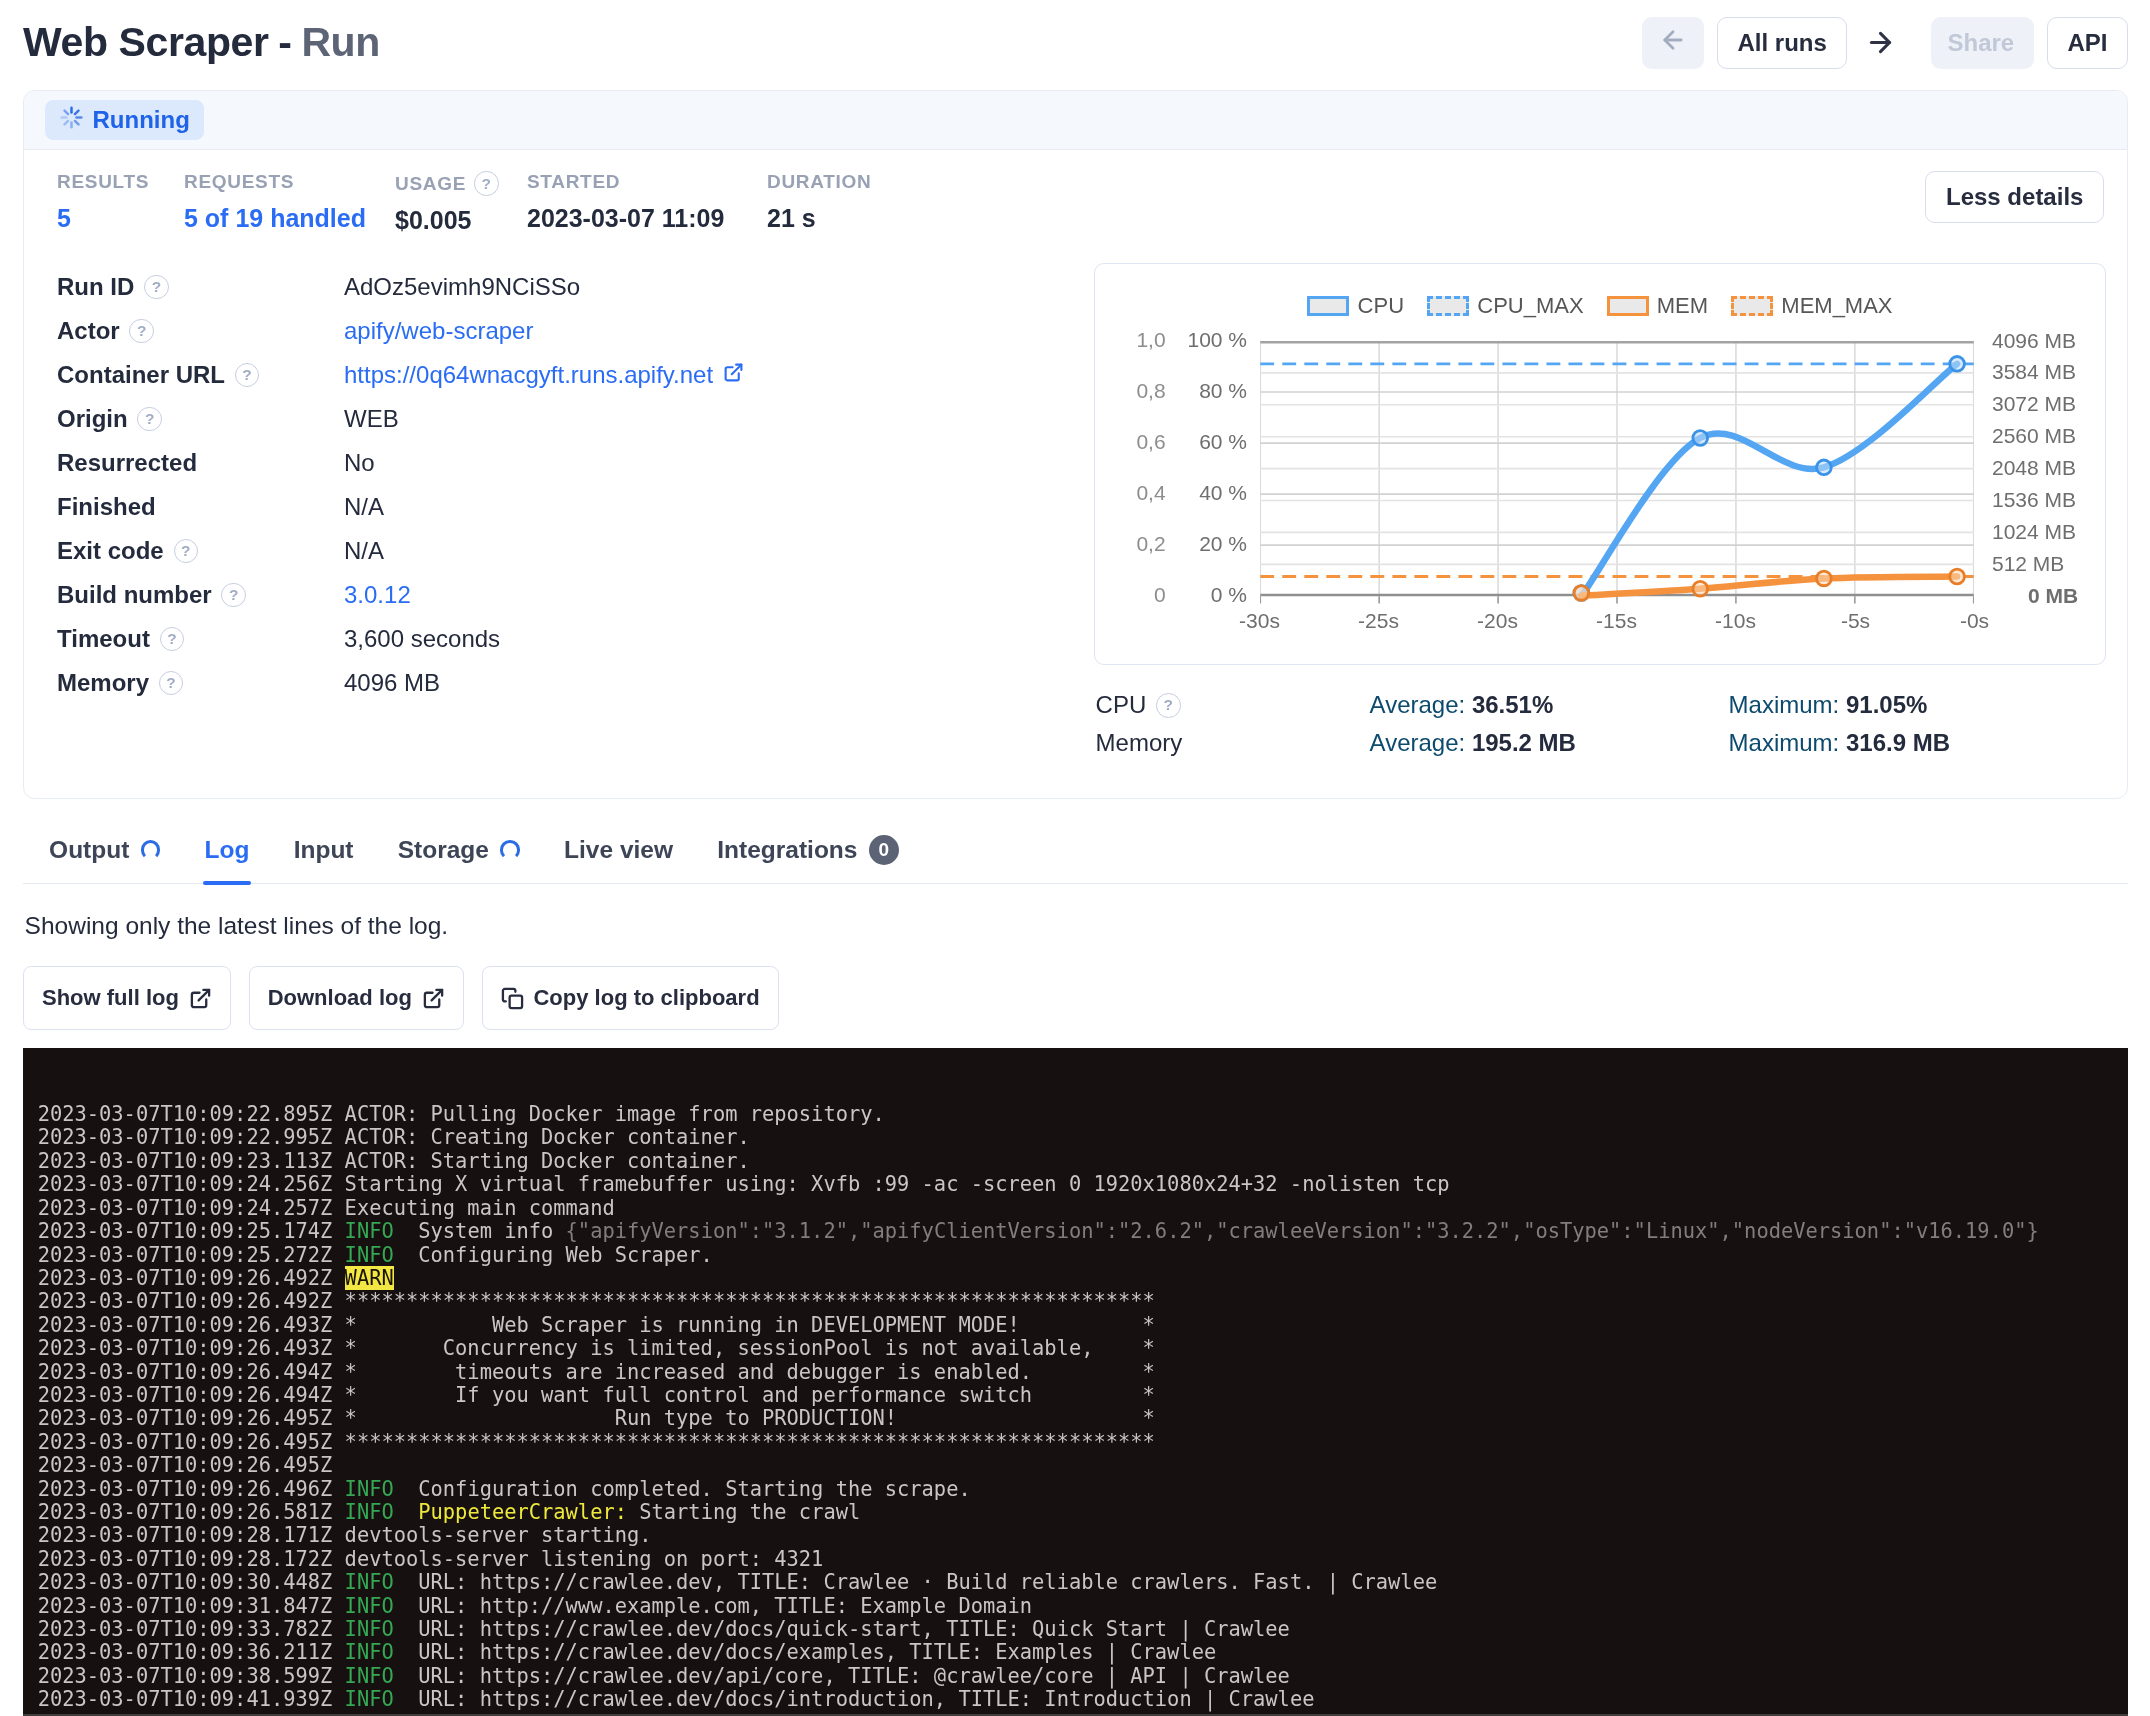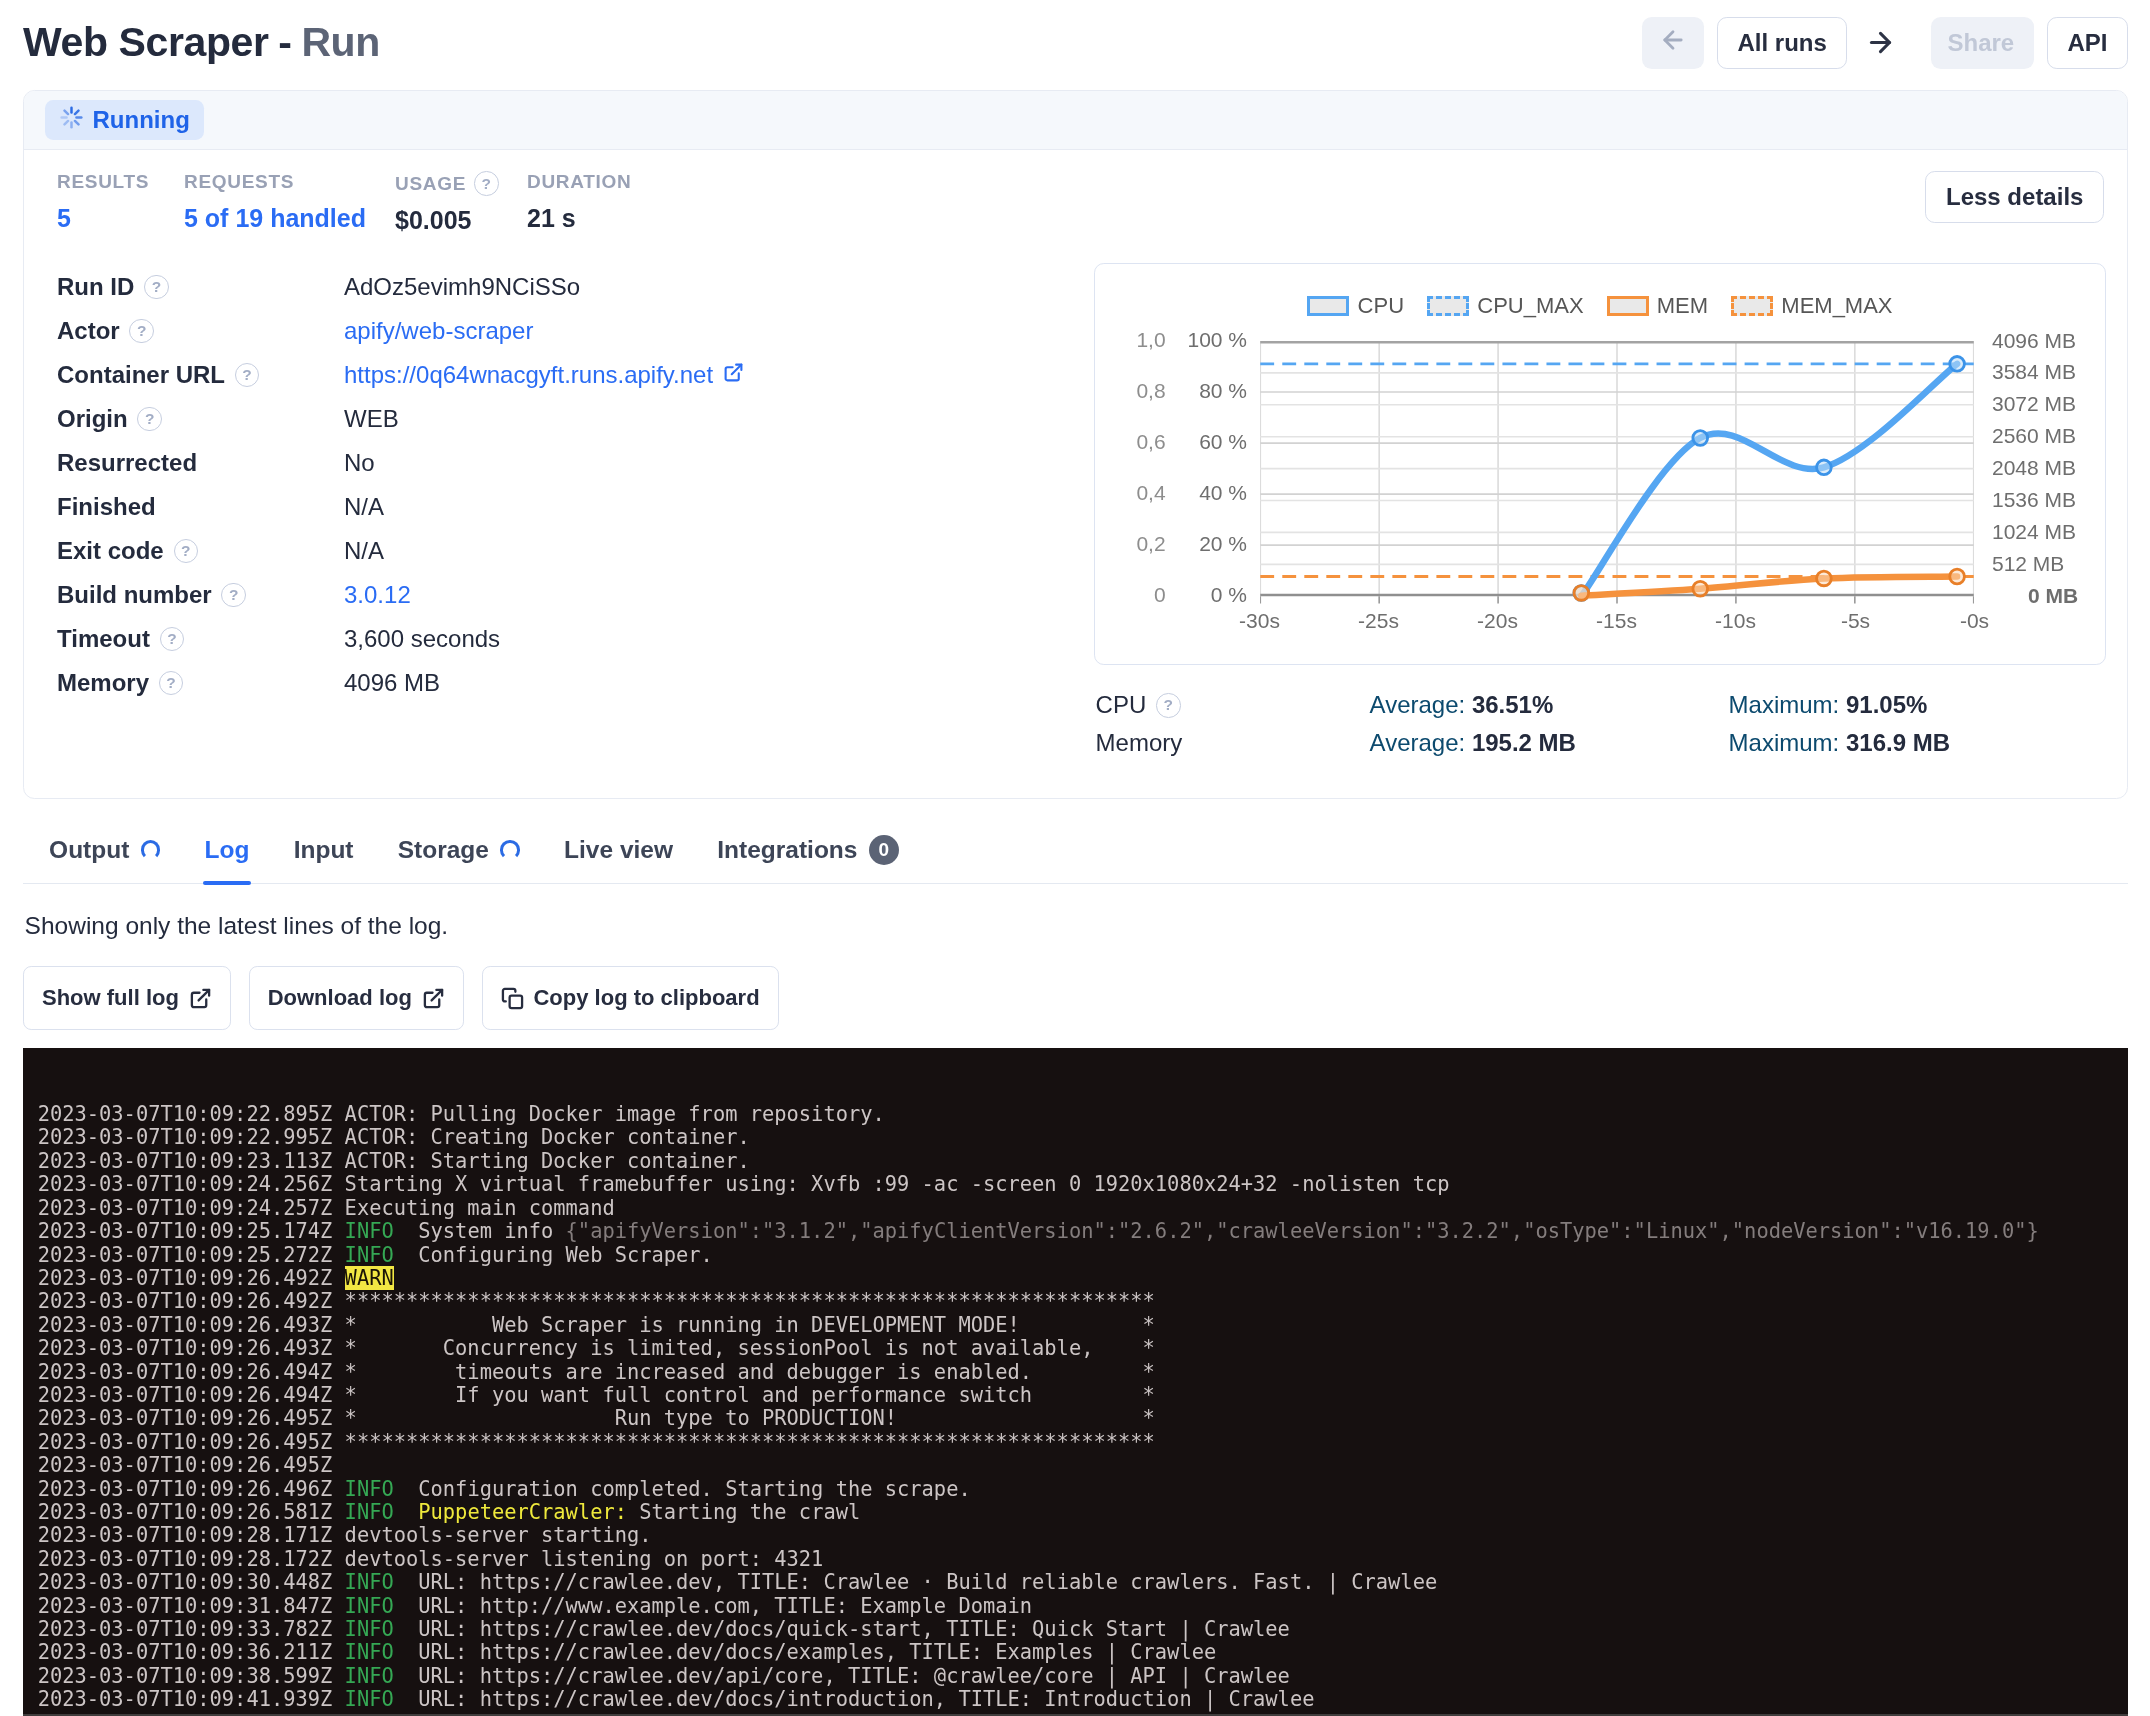--- a/index.html
+++ b/index.html
@@ -165,20 +165,26 @@
             <span>REQUESTS</span>
           </div>
           <div class="stat-value link">5 of 19 handled</div>
         </div>
         <div class="stat">
           <div class="stat-label">
             <span>USAGE</span>
             <span class="help"></span>
           </div>
           <div class="stat-value">$0.005</div>
+        </div>
+        <div class="stat">
+          <div class="stat-label">
+            <span>STARTED</span>
+          </div>
+          <div class="stat-value">2023-03-07 11:09</div>
         </div>
         <div class="stat">
           <div class="stat-label">
             <span>DURATION</span>
           </div>
           <div class="stat-value">21 s</div>
         </div>
         <span class="spacer"></span>
       <button class="btn outline">Less details</button>
     </div>

